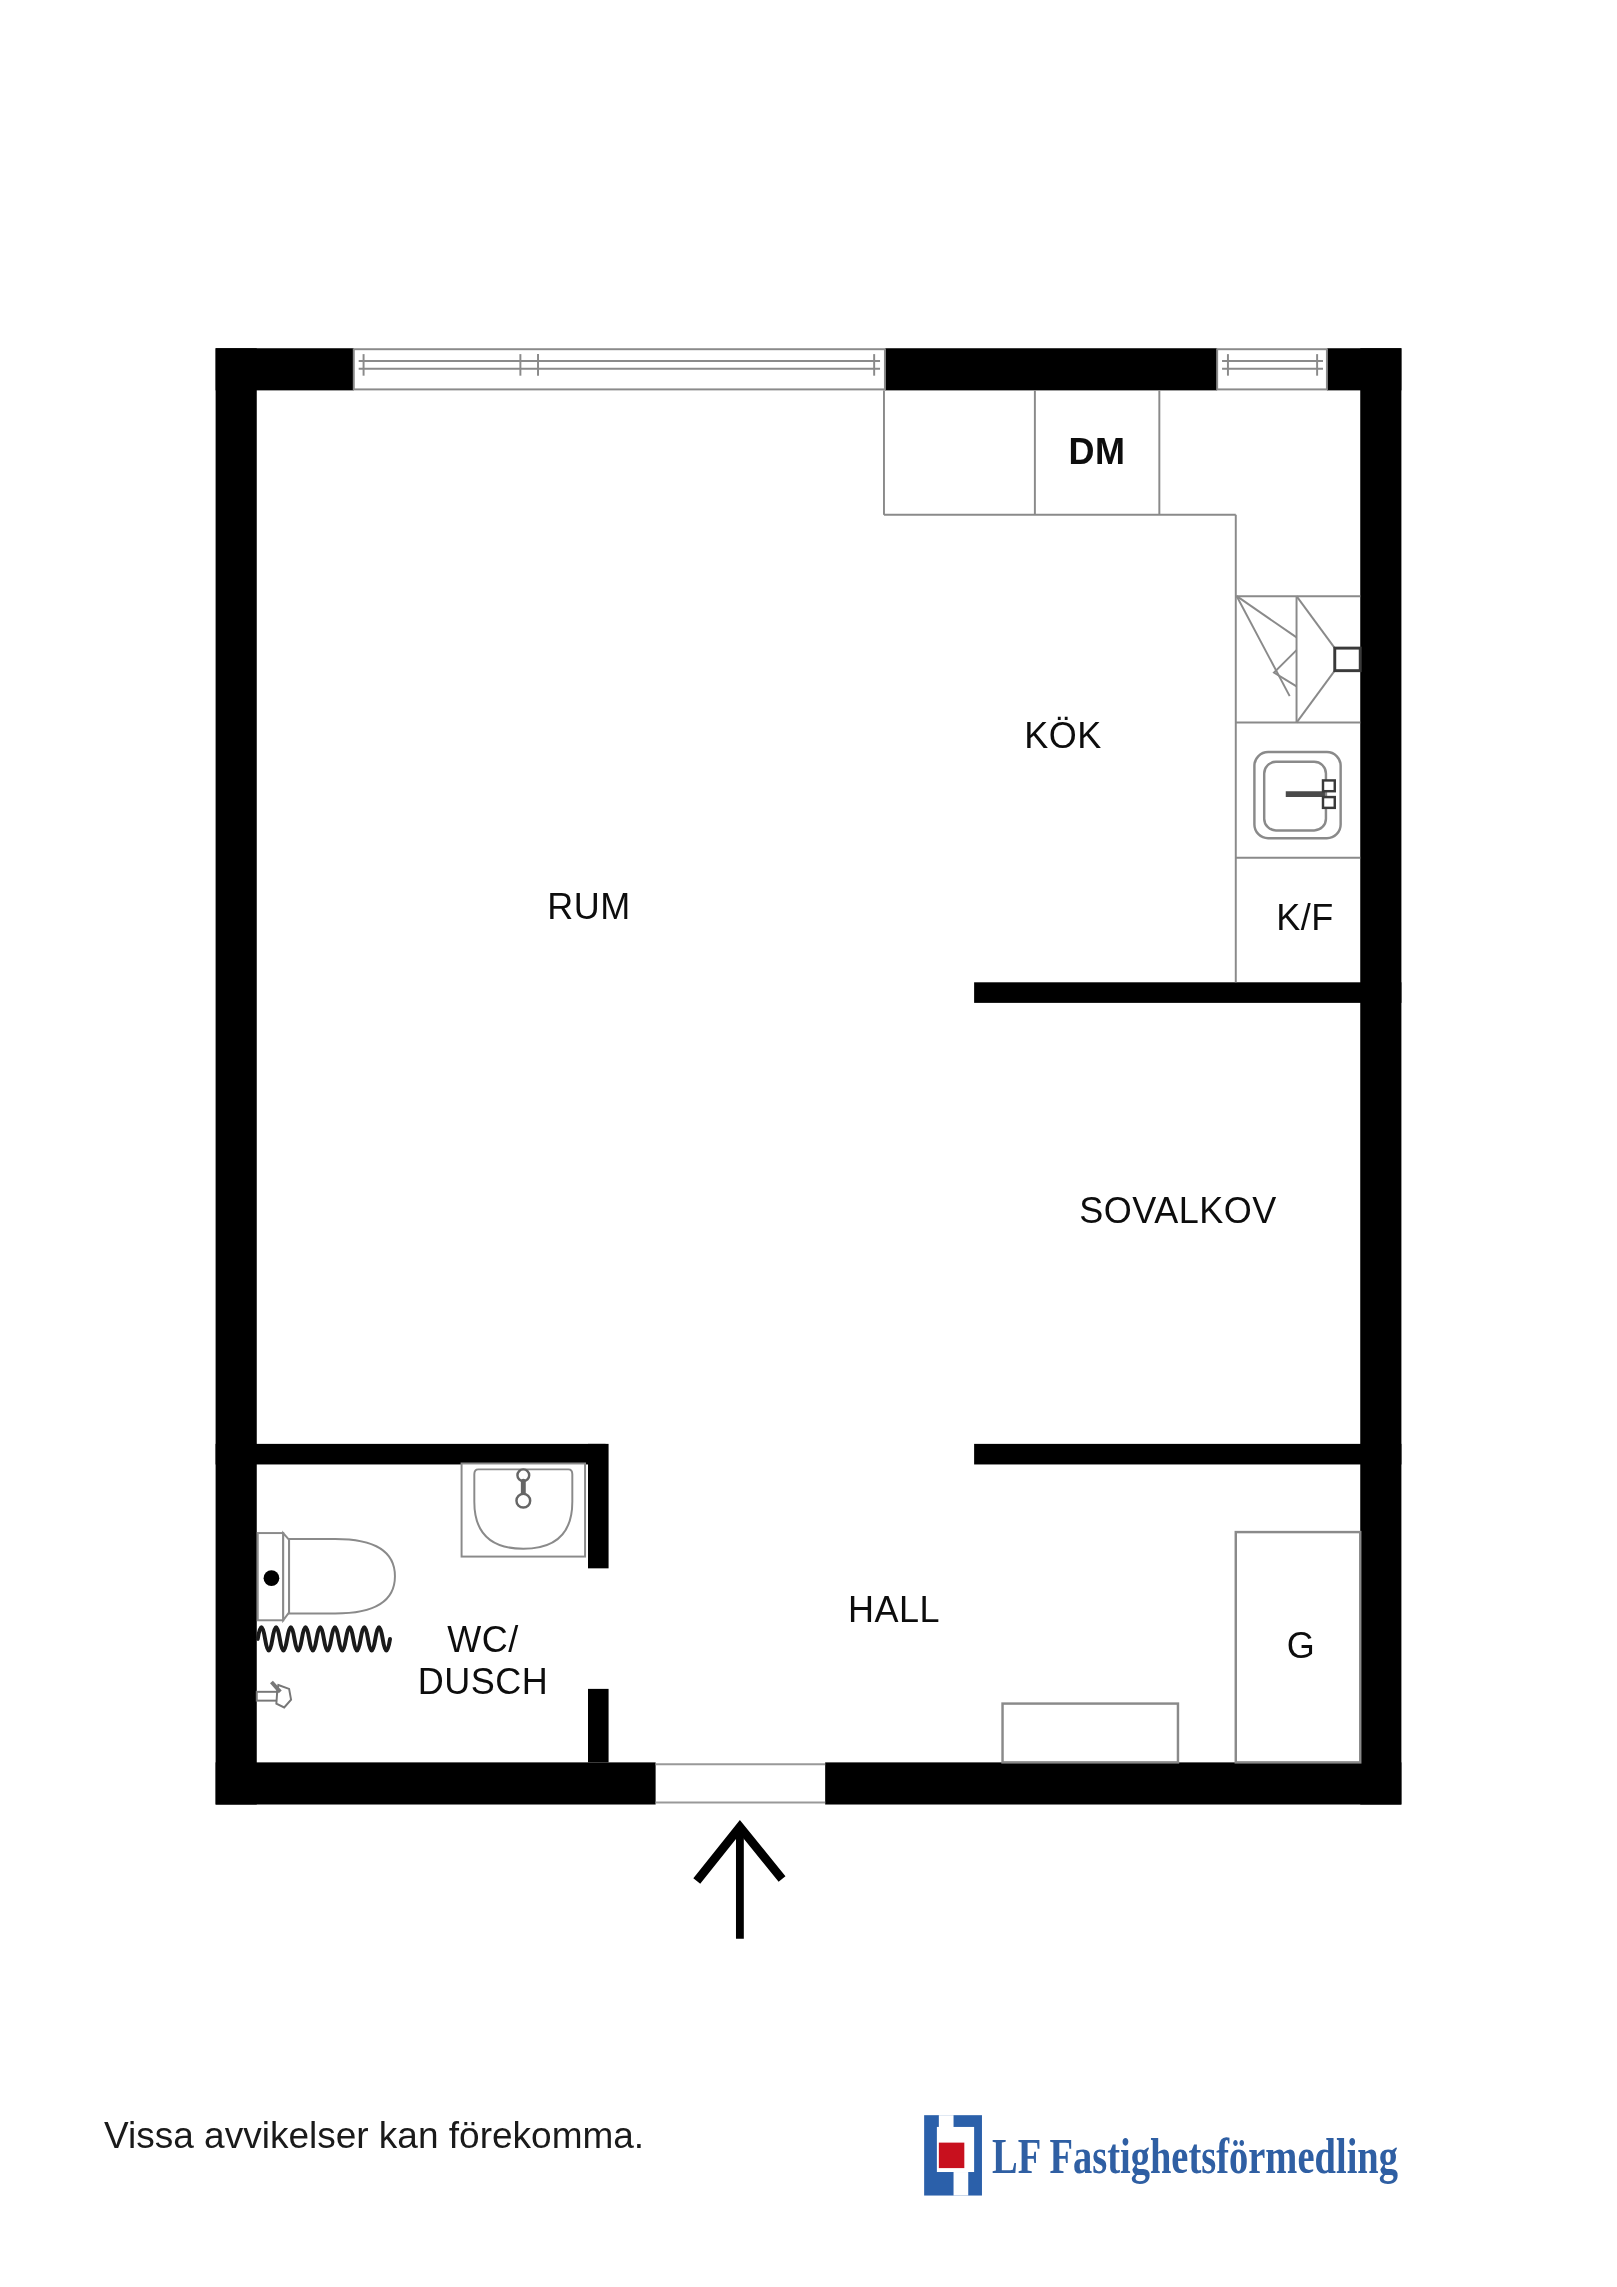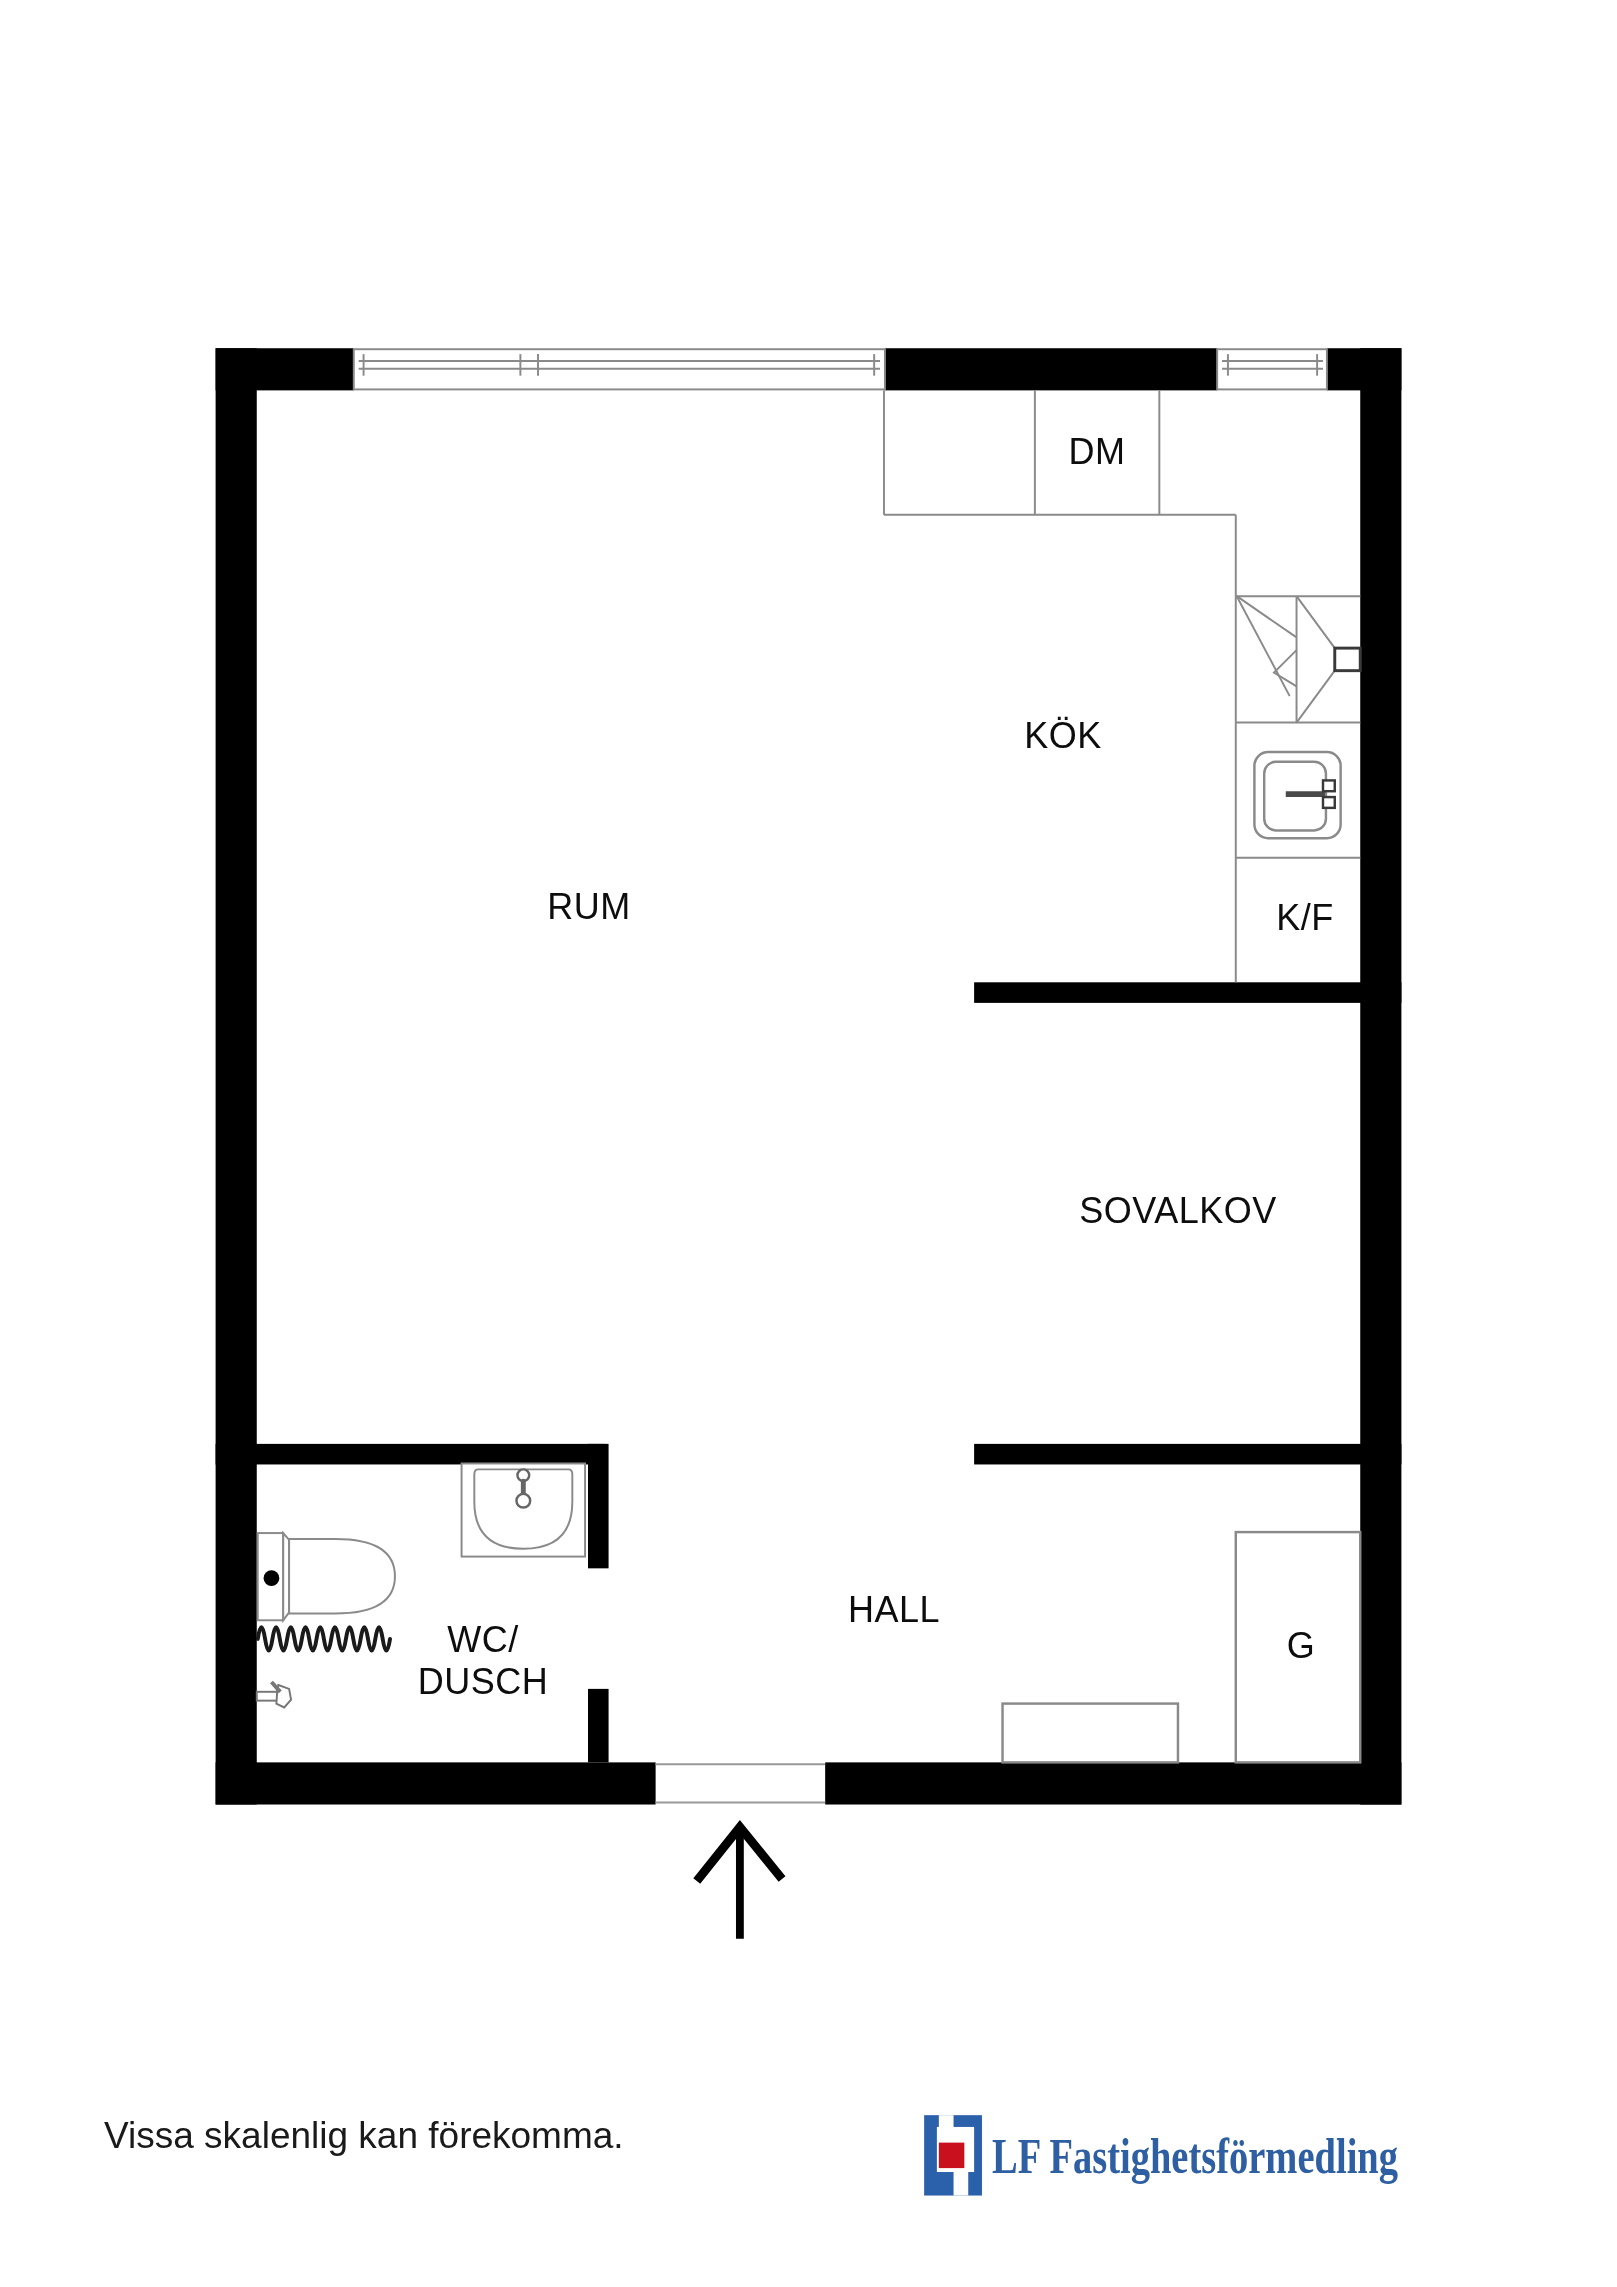--- a/index.html
+++ b/index.html
@@ -150,32 +150,32 @@
 
     <g>
       <rect x="943" y="2158" width="59" height="82" fill="#2b60aa"></rect>
       <rect x="958" y="2158" width="15" height="18" fill="#ffffff"></rect>
       <rect x="956" y="2170" width="38" height="46" fill="#ffffff"></rect>
       <rect x="958" y="2186" width="26" height="26" fill="#c8101e"></rect>
       <rect x="973" y="2216" width="15" height="24" fill="#ffffff"></rect>
     </g>
   </svg>
 
-  <div class="label" style="left:1097px;top:452px;">DM</div>
+  <div class="label" style="left:1097px;top:452px;font-weight:bold;">DM</div>
   <div class="label" style="left:1063px;top:736px;">KÖK</div>
   <div class="label" style="left:589px;top:907px;">RUM</div>
   <div class="label" style="left:1299px;top:918px;margin-left:6px;">K/F</div>
   <div class="label" style="left:1178px;top:1211px;">SOVALKOV</div>
   <div class="label" style="left:483px;top:1661px;">
     <span style="display:block">WC/</span>
     <span style="display:block">DUSCH</span>
   </div>
   <div class="label" style="left:894px;top:1610px;">HALL</div>
   <div class="label" style="left:1301px;top:1646px;">G</div>
 
   <div class="disclaimer">
-    <span style="display:block">Vissa skalenlig kan förekomma.</span>
+    <span style="display:block">Vissa avvikelser kan förekomma.</span>
   </div>
 
   <div class="brand-text">LF Fastighetsförmedling</div>
 
 </div>
 
 
 </body></html>

